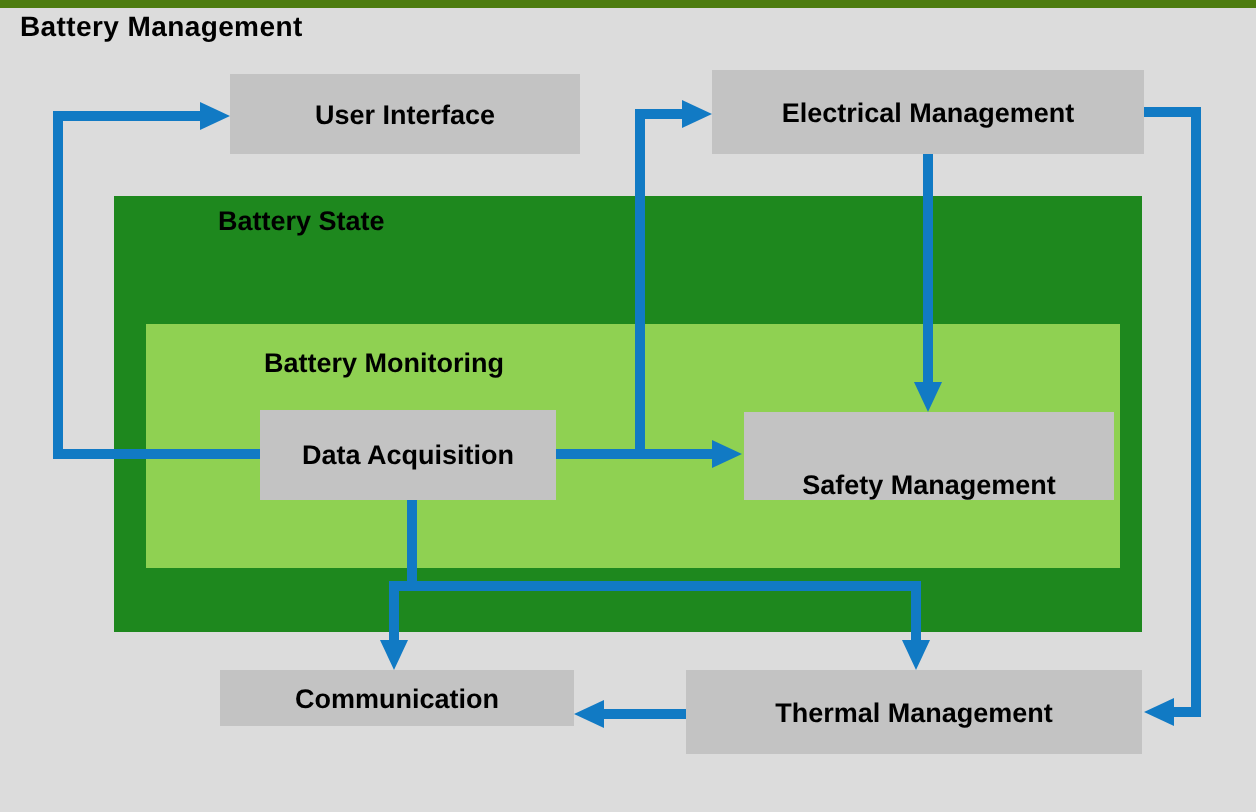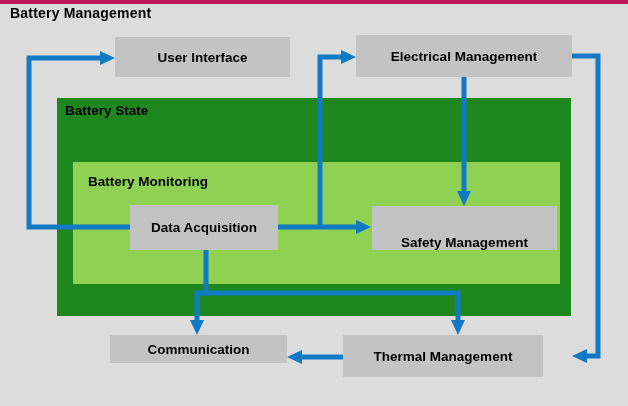--- a/index.html
+++ b/index.html
@@ -1,41 +1,41 @@
 <!DOCTYPE html>
 <html style="--bg: #dcdcdc; --strip: #ffffff; --box: #c3c3c3; --green-dark: #1e881e; --green-light: #8fd152; --arrow: #117ac4; --text: #000000;"><head>
 <meta charset="utf-8">
 <style>
   html,body { margin:0; padding:0; }
   .stage {
-    position:relative; width:628px; height:406px; background:#be185d;
+    position:relative; width:628px; height:406px; background:#4d7c0f;
     font-family:"Liberation Sans", sans-serif; overflow:hidden;
   }
   .bg { position:absolute; left:0; top:4px; width:628px; height:402px; background:var(--bg); }
   .diagram-title {
     position:absolute; left:10px; top:5px; font-size:14px; font-weight:bold; color:var(--text);
     letter-spacing:0.2px;
   }
   .group { position:absolute; }
   .group-dark  { left:57px;  top:98px;  width:514px; height:218px; background:var(--green-dark); }
   .group-light { left:73px;  top:162px; width:487px; height:122px; background:var(--green-light); }
-  .group-label { position:absolute; font-size:13.5px; font-weight:bold; color:var(--text); white-space:nowrap; }
+  .group-label { position:absolute; font-size:13.5px; font-weight:bold; color:var(--text); white-space:nowrap;margin-left:44px; }
   .group-dark  > .group-label { left:8px;  top:5px; }
   .group-light > .group-label { left:15px; top:12px; }
   .node {
     position:absolute; background:var(--box); color:var(--text);
     display:flex; align-items:center; justify-content:center;
     font-size:13.5px; font-weight:bold; white-space:nowrap;
   }
   .node-user-interface        { left:115px; top:37px;  width:175px; height:40px; }
   .node-electrical-management { left:356px; top:35px;  width:216px; height:42px; }
   .node-data-acquisition      { left:130px; top:205px; width:148px; height:45px; }
   .node-safety-management     { left:372px; top:206px; width:185px; height:44px;align-items:flex-end; }
   .node-communication         { left:110px; top:335px; width:177px; height:28px; }
-  .node-thermal-management    { left:343px; top:335px; width:200px; height:42px; }
+  .node-thermal-management    { left:343px; top:335px; width:228px; height:42px; }
   svg.edges { position:absolute; left:0; top:0; pointer-events:none; }
   .edge { stroke:var(--arrow); stroke-width:5; fill:none; }
   .edge-head { fill:var(--arrow); stroke:none; }
 </style>
 </head>
 <body>
 
 <div class="stage">
   <div class="bg"></div>
 

